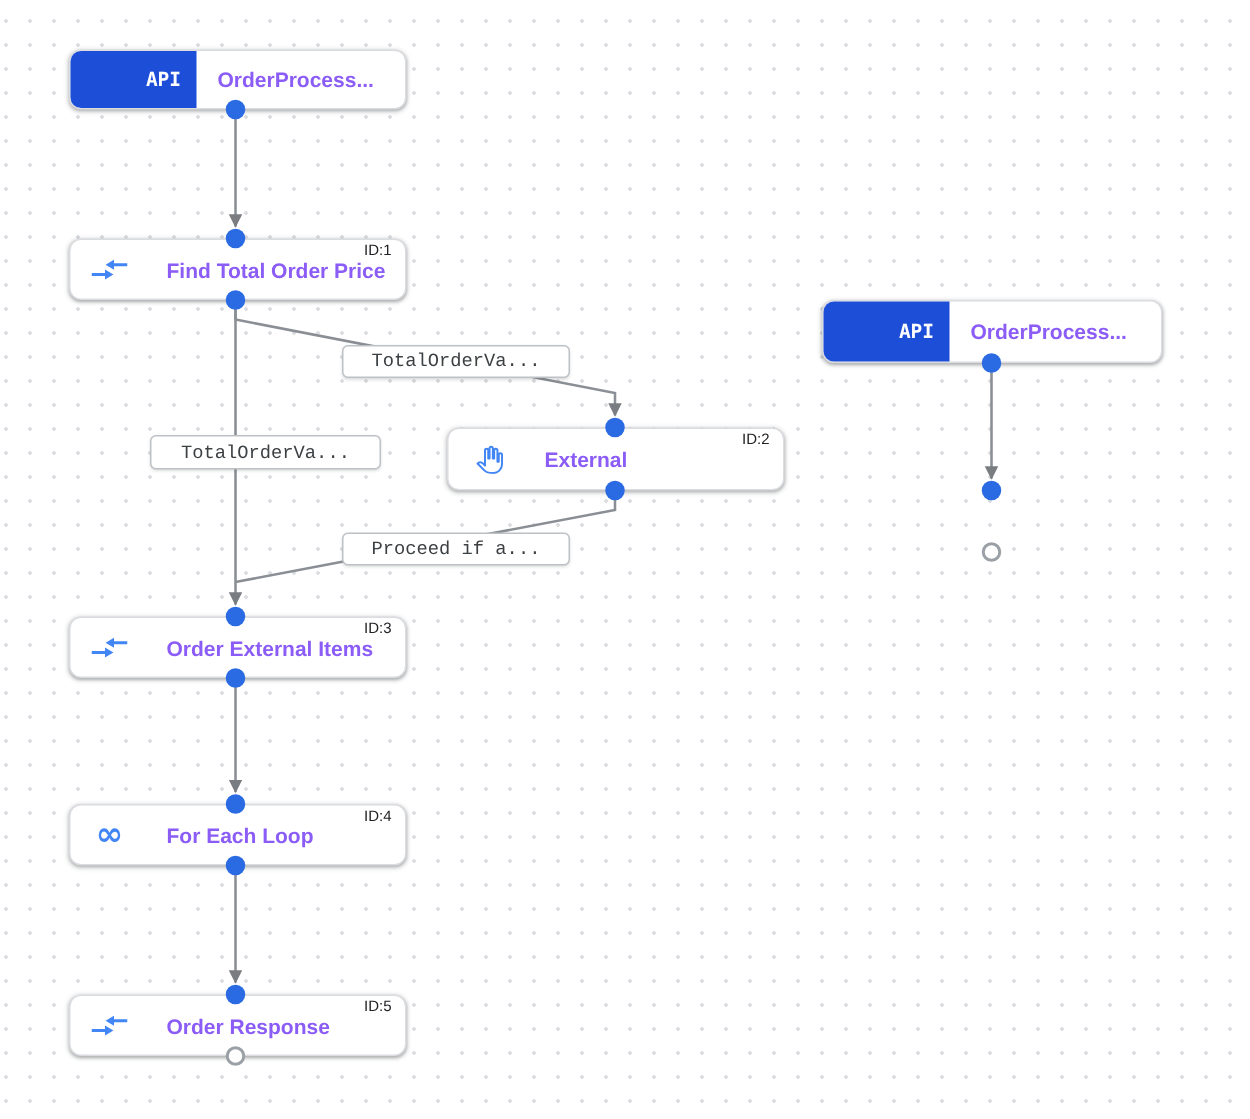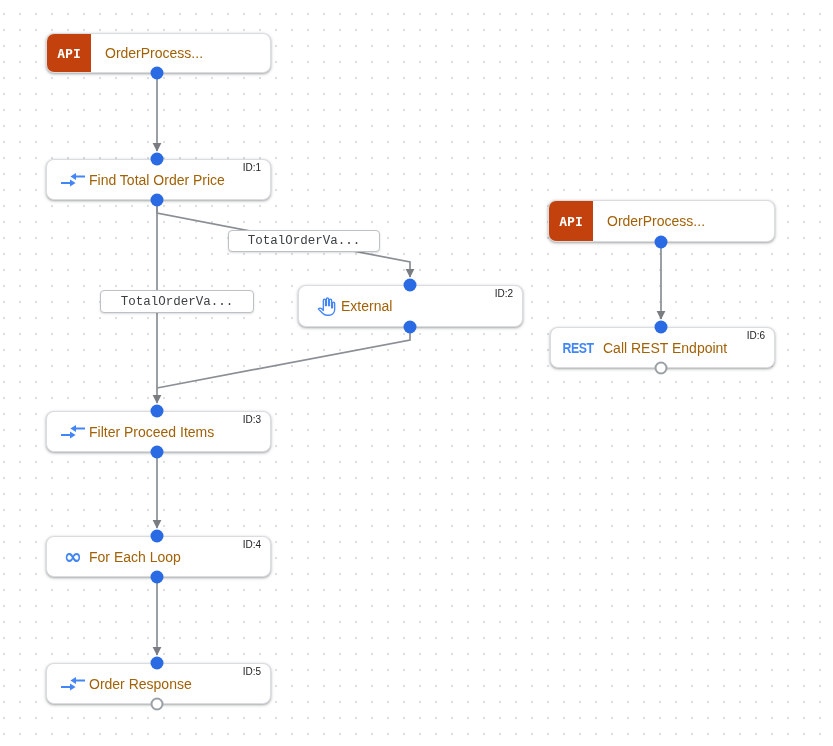--- a/index.html
+++ b/index.html
@@ -13,31 +13,31 @@
   .edge-label{
     position:absolute;z-index:2;background:#fff;border:1px solid #bdc1c6;border-radius:4px;
     display:flex;align-items:center;justify-content:center;
     font-size:12.5px;color:#3c4043;box-shadow:0 1px 2px rgba(60,64,67,.18);font-family:Liberation Mono, monospace;
   }
   .node{
     position:absolute;z-index:3;background:#fff;border:1px solid #dadce0;border-radius:8px;
     box-shadow:0 1px 2px rgba(60,64,67,.30),0 1px 3px 1px rgba(60,64,67,.15);
     display:flex;align-items:center;box-sizing:border-box;
   }
-  .node .title{font-weight:normal;font-size:14px;color:#a16207;white-space:nowrap;}
+  .node .title{font-weight:bold;font-size:14px;color:#8b5cf6;white-space:nowrap;}
   .trigger{padding:0;}
   .trigger .badge{
-    width:44px;align-self:stretch;background:#c2410c;border-radius:7px 0 0 7px;
+    width:44px;align-self:stretch;background:#1d4ed8;border-radius:7px 0 0 7px;
     display:flex;align-items:center;justify-content:center;
-    color:#fff;font-family:"DejaVu Sans Mono",monospace;font-weight:bold;font-size:13px;
+    color:#fff;font-family:"DejaVu Sans Mono",monospace;font-weight:bold;font-size:13px;padding-left:40px;
   }
   .trigger .title{margin-left:14px;}
   .task{padding-left:13px;}
   .task .icon{width:26px;display:flex;align-items:center;justify-content:center;flex:none;}
-  .task .title{margin-left:3px;}
+  .task .title{margin-left:25px;}
   .id-badge{position:absolute;top:2px;right:9px;font-size:10px;color:#202124;}
   .rest-glyph{
     color:#4285f4;font-weight:bold;font-size:15px;letter-spacing:-0.5px;
     transform:scale(.82,1.02);display:inline-block;
   }
   .infinity-glyph{color:#4285f4;font-weight:bold;font-size:22px;line-height:14px;font-family:"DejaVu Sans",sans-serif;}
   .dot{
     position:absolute;z-index:4;width:13px;height:13px;border-radius:50%;
     background:#2a6ae2;transform:translate(-50%,-50%);
   }
@@ -58,20 +58,21 @@
     <polyline points="157,200 157,403" fill="none" stroke="#8a8f95" stroke-width="1.7" marker-end="url(#arrow)"></polyline>
     <polyline points="157,200 157,213 410,262 410,277" fill="none" stroke="#8a8f95" stroke-width="1.7" marker-end="url(#arrow)"></polyline>
     <polyline points="410,327 410,340 157,388" fill="none" stroke="#8a8f95" stroke-width="1.7"></polyline>
     <polyline points="157,452 157,528" fill="none" stroke="#8a8f95" stroke-width="1.7" marker-end="url(#arrow)"></polyline>
     <polyline points="157,577 157,655" fill="none" stroke="#8a8f95" stroke-width="1.7" marker-end="url(#arrow)"></polyline>
     <polyline points="661,242 661,319" fill="none" stroke="#8a8f95" stroke-width="1.7" marker-end="url(#arrow)"></polyline>
   </svg>
 
   <div class="edge-label" style="left:228px;top:230px;width:150px;height:20px;">TotalOrderVa...</div>
   <div class="edge-label" style="left:100px;top:290px;width:152px;height:21px;">TotalOrderVa...</div>
+  <div class="edge-label" style="left:228px;top:355px;width:150px;height:20px;">Proceed if a...</div>
 
   <div class="node trigger" style="left:46px;top:33px;width:225px;height:40px;">
     <div class="badge">API</div>
     <span class="title">OrderProcess...</span>
   </div>
 
   <div class="node task" style="left:46px;top:159px;width:225px;height:41px;">
     <span class="icon">
       <svg width="24" height="16" viewBox="0 0 24 16">
         <path d="M0 11 h9.5" stroke="#4285f4" stroke-width="2" fill="none"></path>
@@ -96,21 +97,21 @@
 
   <div class="node task" style="left:46px;top:411px;width:225px;height:41px;">
     <span class="icon">
       <svg width="24" height="16" viewBox="0 0 24 16">
         <path d="M0 11 h9.5" stroke="#4285f4" stroke-width="2" fill="none"></path>
         <path d="M9 7.6 L14.6 11 L9 14.4 Z" fill="#4285f4"></path>
         <path d="M24 4.5 h-9.5" stroke="#4285f4" stroke-width="2" fill="none"></path>
         <path d="M15 1.1 L9.4 4.5 L15 7.9 Z" fill="#4285f4"></path>
       </svg>
     </span>
-    <span class="title">Filter Proceed Items</span>
+    <span class="title">Order External Items</span>
     <span class="id-badge">ID:3</span>
   </div>
 
   <div class="node task" style="left:46px;top:536px;width:225px;height:41px;">
     <span class="icon">
       <span class="infinity-glyph">∞</span>
     </span>
     <span class="title">For Each Loop</span>
     <span class="id-badge">ID:4</span>
   </div>
@@ -126,27 +127,20 @@
     </span>
     <span class="title">Order Response</span>
     <span class="id-badge">ID:5</span>
   </div>
 
   <div class="node trigger" style="left:548px;top:200px;width:227px;height:42px;">
     <div class="badge">API</div>
     <span class="title">OrderProcess...</span>
   </div>
 
-  <div class="node task" style="left:550px;top:327px;width:225px;height:41px;padding-left:8px;">
-    <span class="icon" style="width:38px;">
-      <span class="rest-glyph">REST</span>
-    </span>
-    <span class="title" style="margin-left:6px;">Call REST Endpoint</span>
-    <span class="id-badge">ID:6</span>
-  </div>
 
   <div class="dot" style="left:157px;top:73px;"></div>
   <div class="dot" style="left:157px;top:159px;"></div>
   <div class="dot" style="left:157px;top:200px;"></div>
   <div class="dot" style="left:410px;top:285px;"></div>
   <div class="dot" style="left:410px;top:327px;"></div>
   <div class="dot" style="left:157px;top:411px;"></div>
   <div class="dot" style="left:157px;top:452px;"></div>
   <div class="dot" style="left:157px;top:536px;"></div>
   <div class="dot" style="left:157px;top:577px;"></div>

